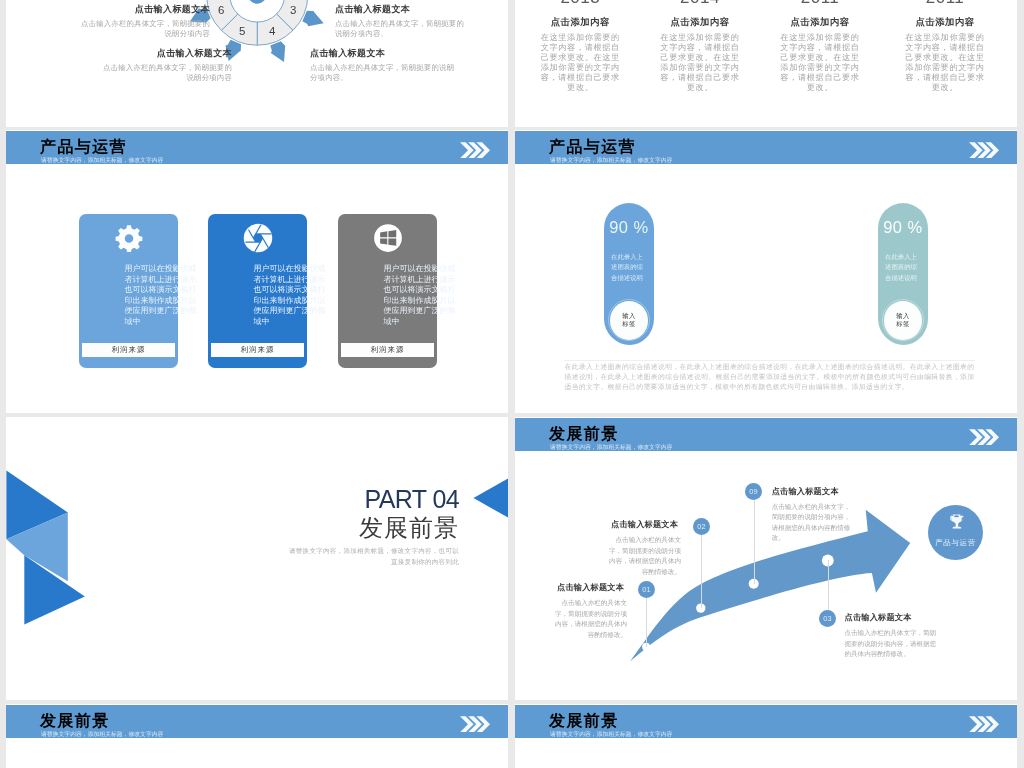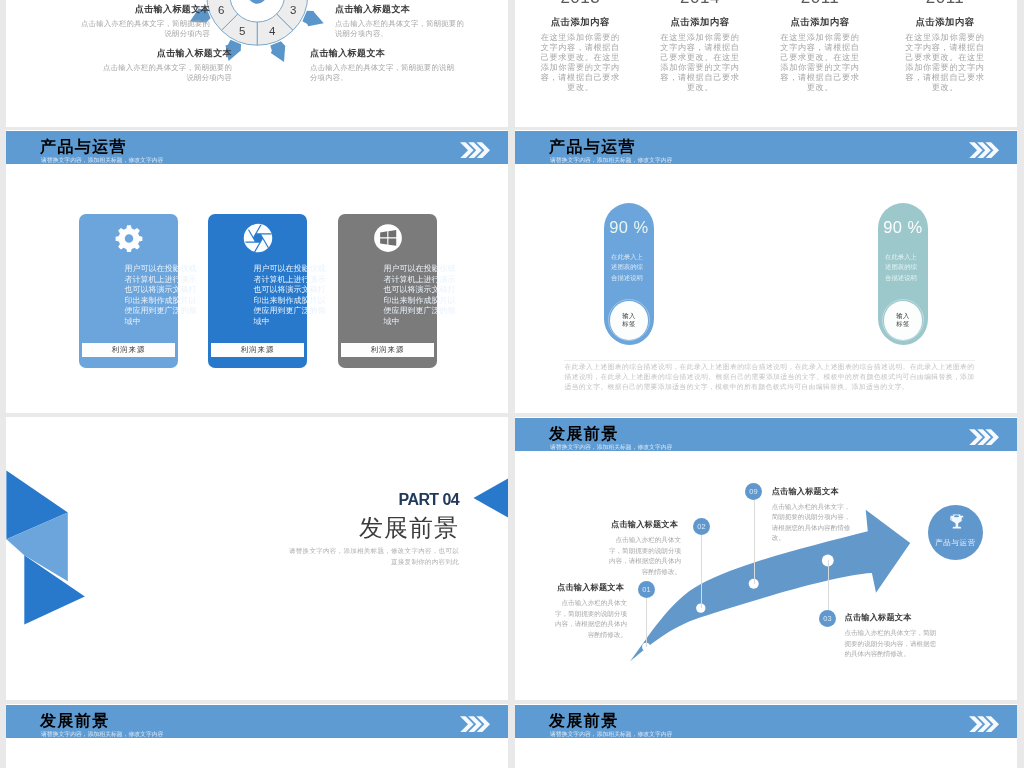--- a/index.html
+++ b/index.html
@@ -48,22 +48,22 @@
                justify-content:center;font-size:6.4px;line-height:8.6px;color:#2f2f2f;
                letter-spacing:.3px;box-sizing:border-box;z-index:2;}
   .pill .pring{position:absolute;left:3.9px;bottom:2.7px;width:42.2px;height:42.2px;border-radius:50%;
                z-index:1;box-sizing:border-box;}
   .pill .pcirc span{display:block;}
   .s4foot{position:absolute;left:49.5px;top:232px;width:410px;font-size:6.8px;line-height:10px;
           color:#c2c2c2;text-align:justify;text-justify:inter-character;letter-spacing:.38px;}
   .s4rule{position:absolute;left:49px;top:230px;width:411px;height:1px;background:#efefef;}
 
   
-  .p4label{position:absolute;right:49px;top:70px;font-size:16px;line-height:25px;color:#23395c;
-           letter-spacing:-0.6px;font-weight:700;white-space:nowrap;}
+  .p4label{position:absolute;right:49px;top:70px;font-size:25px;line-height:25px;color:#23395c;
+           letter-spacing:-0.6px;font-weight:400;white-space:nowrap;}
   .p4title{position:absolute;right:49px;top:98px;font-size:24px;line-height:25px;color:#3c3c3c;
            letter-spacing:1px;font-weight:400;white-space:nowrap;}
   .p4sub{position:absolute;right:49px;top:128px;width:174px;font-size:6.5px;line-height:11px;
          color:#aeaeae;text-align:right;letter-spacing:.3px;}
 
   
   .stepnum{position:absolute;width:17.2px;height:17.2px;border-radius:50%;background:#6098cd;
            color:#dbeaf7;font-size:7.4px;line-height:17.2px;text-align:center;letter-spacing:.3px;}
   .stem{position:absolute;width:1px;background:#dadada;}
   .steptitle{position:absolute;font-size:8.2px;line-height:10px;font-weight:bold;color:#3a3a3a;

